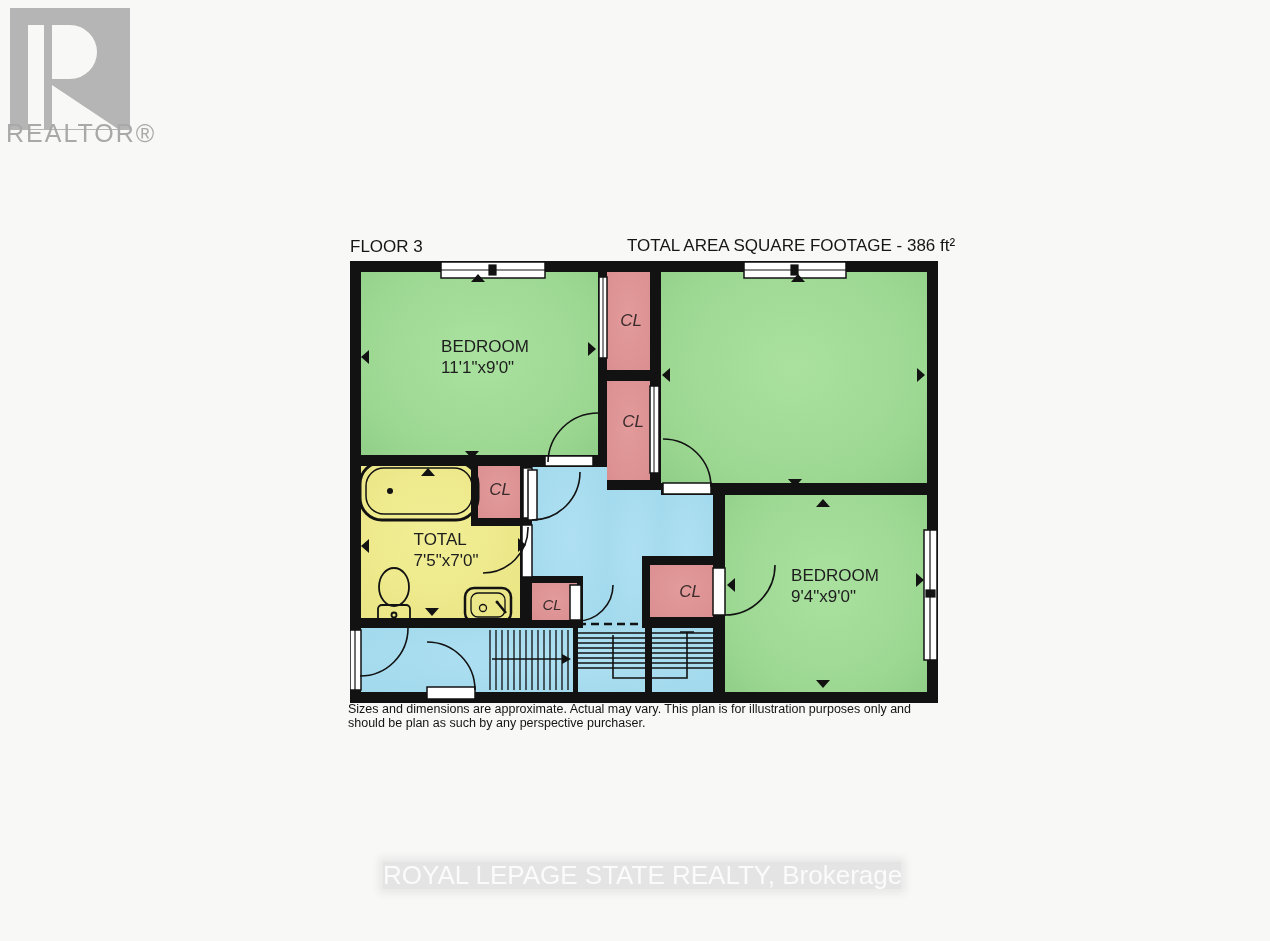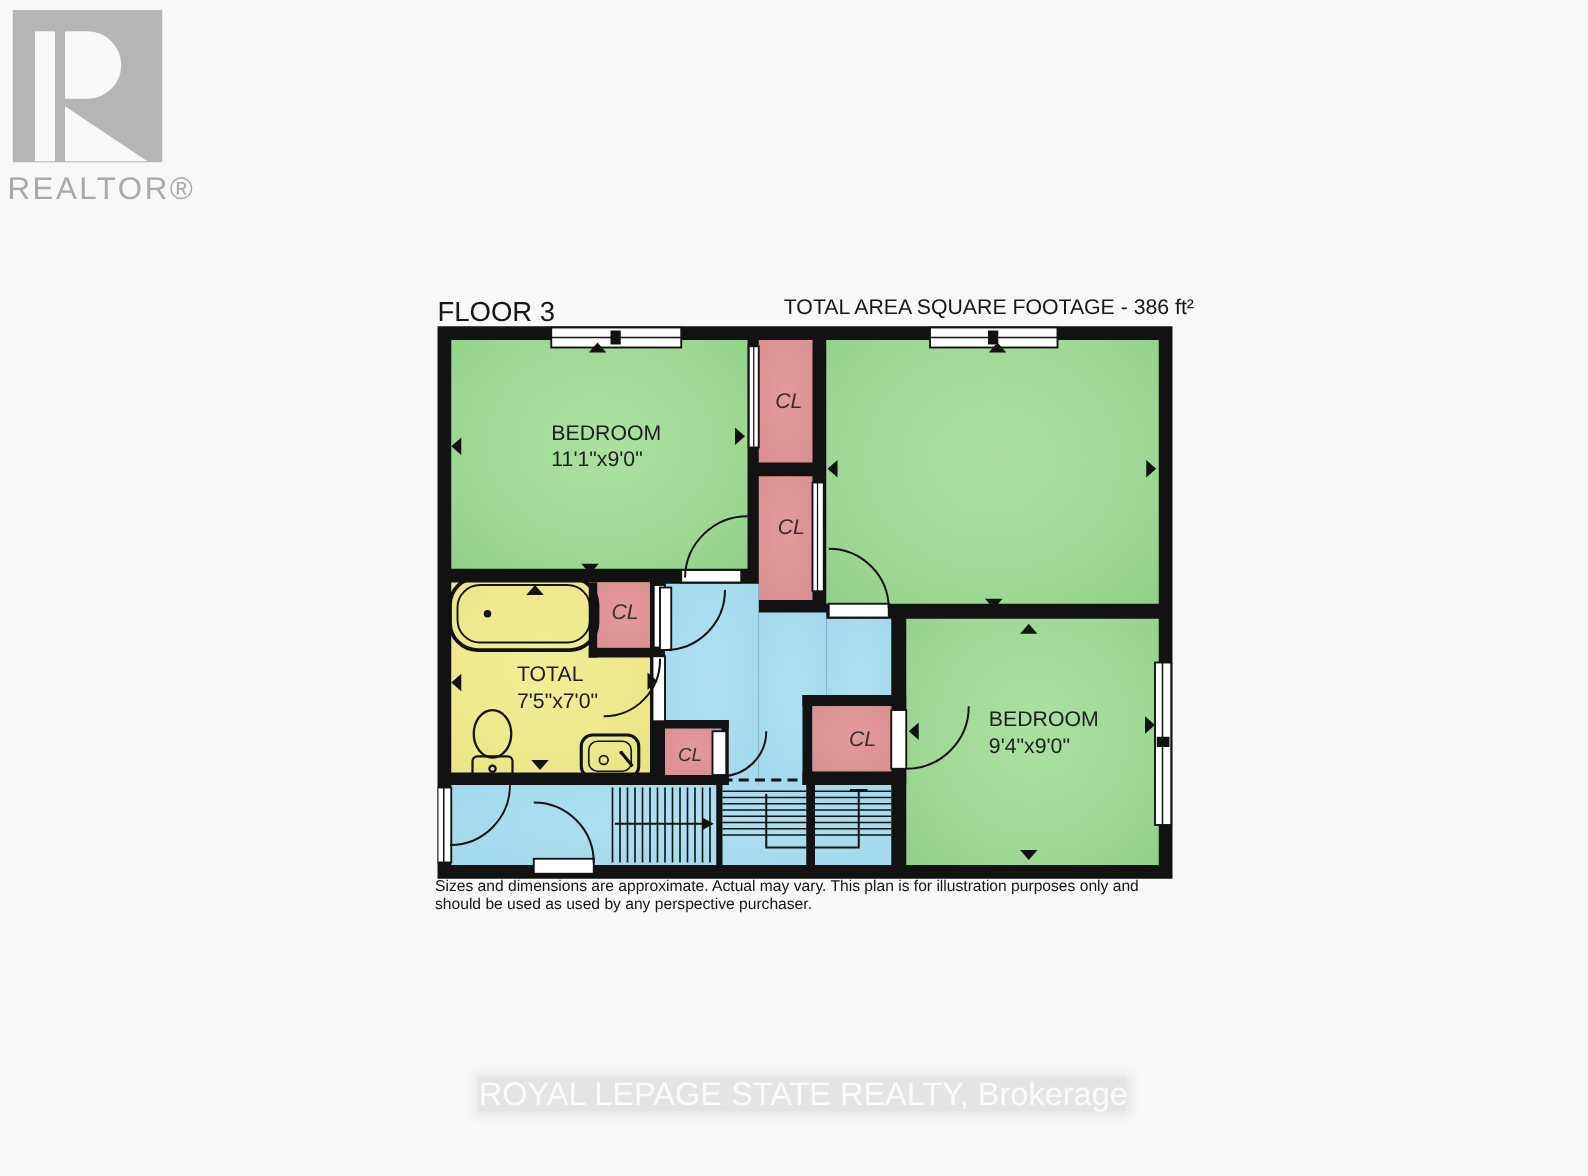--- a/index.html
+++ b/index.html
@@ -7,23 +7,23 @@
     width:1270px;height:941px;
     background:#f8f8f7;
     font-family:"Liberation Sans", sans-serif;
     color:#161616;
     position:relative;
     overflow:hidden;
   }
   .abs{position:absolute;}
   
   #logo-box{left:10px;top:8px;width:120px;height:122px;}
-  #logo-text{left:6px;top:137px;font-size:25px;letter-spacing:2px;color:#a9a9a9;}
-  
-  #floor-label{left:350px;top:237px;font-size:22px;}
+  #logo-text{left:6px;top:119px;font-size:25px;letter-spacing:2px;color:#a9a9a9;}
+  
+  #floor-label{left:350px;top:237px;font-size:17px;}
   #total-area{left:627px;top:236px;font-size:17px;}
   
   #plan{left:350px;top:261px;width:588px;height:442px;background:#121212;}
   .room{position:absolute;}
   .green{background:#a0dc96;background:radial-gradient(ellipse at 50% 45%, #aae19f 0%, #9dd893 70%, #90cf87 100%);}
   .pink{background:#df9494;background:radial-gradient(ellipse at 50% 45%, #e39b9b 0%, #da8e90 100%);}
   .yellow{background:#efeb8d;background:radial-gradient(ellipse at 45% 45%, #f2ee95 0%, #e9e584 100%);}
   .blue{background:#a8ddf0;background:radial-gradient(ellipse at 50% 45%, #aee0f2 0%, #a2d9ec 100%);}
   .wall{position:absolute;background:#121212;}
   #plan-svg{position:absolute;left:0;top:0;z-index:5;}
@@ -191,16 +191,16 @@
   </div>
   <div class="cl-label" style="left:281px;top:60px;">CL</div>
   <div class="cl-label" style="left:283px;top:161px;">CL</div>
   <div class="cl-label" style="left:150px;top:229px;">CL</div>
   <div class="cl-label" style="left:202px;top:343px;font-size:15px;">CL</div>
   <div class="cl-label" style="left:340px;top:331px;">CL</div>
 </div>
 
 <div id="disclaimer" class="abs">
   <div>Sizes and dimensions are approximate. Actual may vary. This plan is for illustration purposes only and</div>
-  <div>should be used as used by any perspective purchaser.</div>
+  <div>should be plan as such by any perspective purchaser.</div>
 </div>
 
 <div id="watermark" class="abs">ROYAL LEPAGE STATE REALTY, Brokerage</div>
 
 </body></html>

